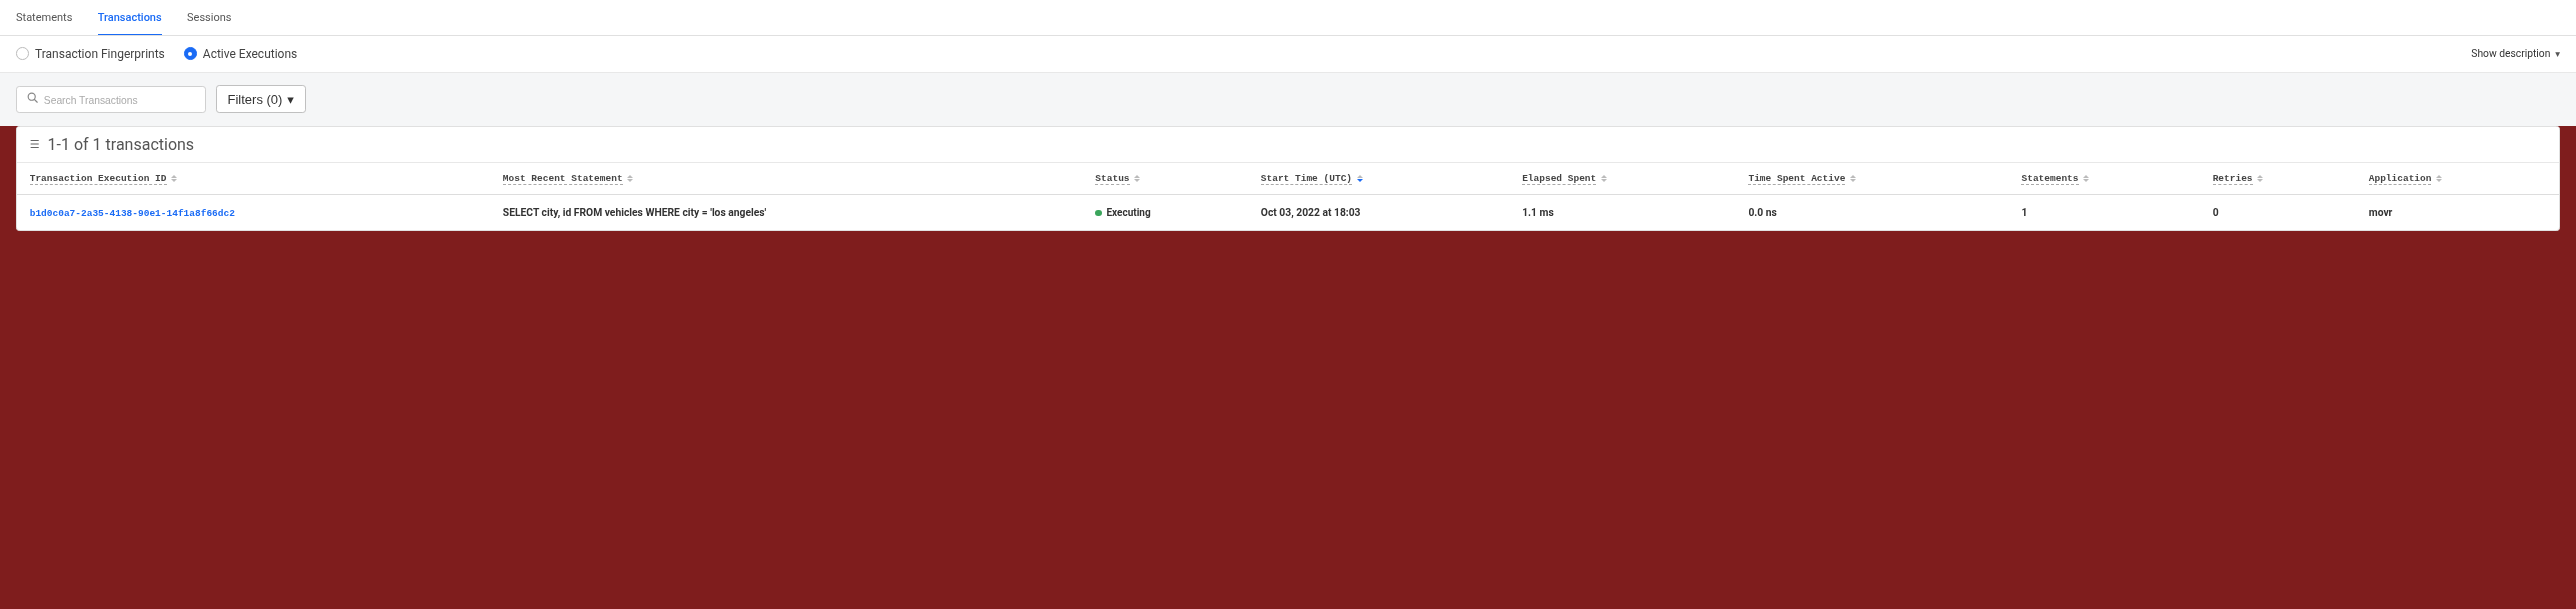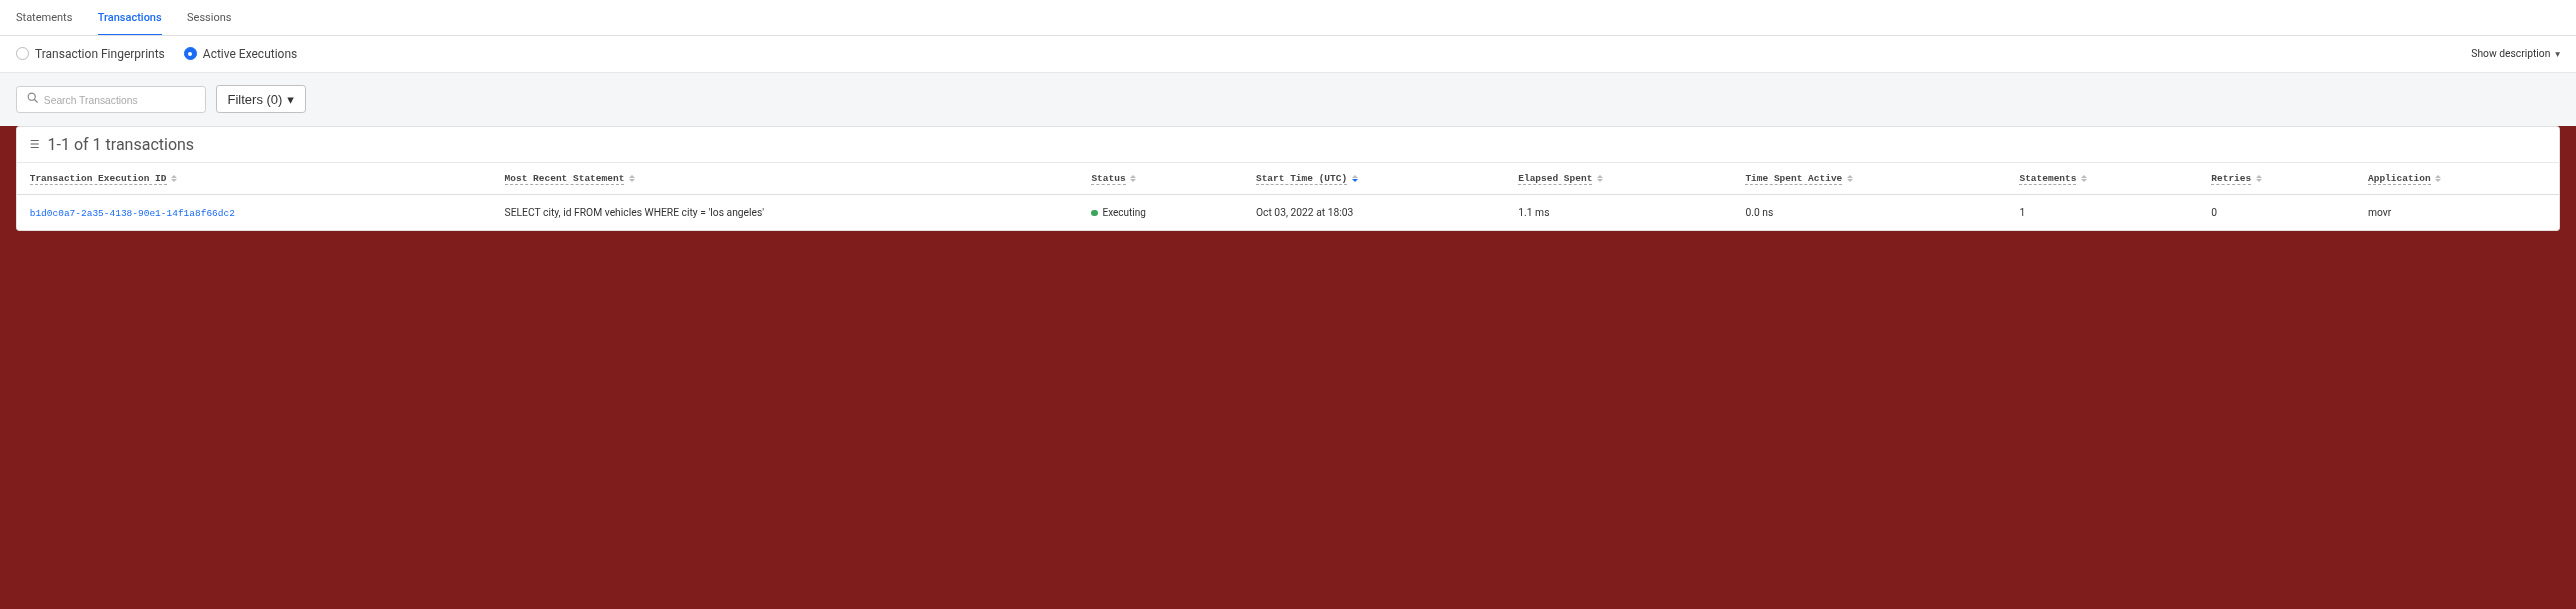--- a/index.html
+++ b/index.html
@@ -216,20 +216,21 @@
     }
     .sort-icon.active .down {
       border-top-color: #1a6bf5;
     }
     .col-underline {
       border-bottom: 1.6px dashed #aaa;
     }
 
     tbody tr {
       border-bottom: 0.8px solid #eee;
+      font-weight: bold;
     }
     tbody tr:last-child {
       border-bottom: none;
     }
     td {
       padding: 11px 12.7px;
       font-size: 10.3px;
       color: #333;
       vertical-align: top;
     }

